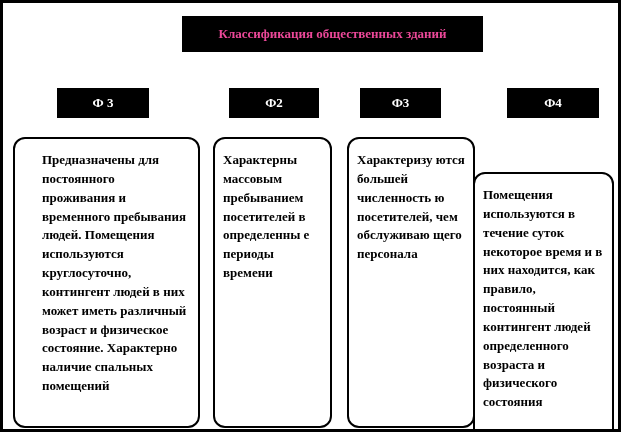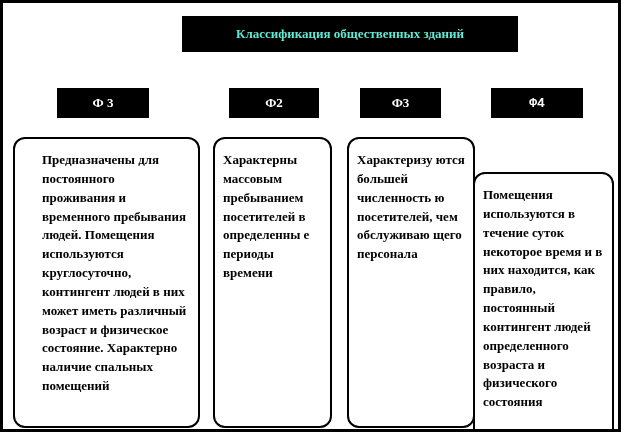--- a/index.html
+++ b/index.html
@@ -14,25 +14,25 @@
     box-sizing: border-box;
     background: #ffffff;
     border: 3px solid #000000;
     font-family: "Liberation Serif", "DejaVu Serif", serif;
     overflow: hidden;
   }
   .title-box {
     position: absolute;
     left: 179px;
     top: 13px;
-    width: 336px;
+    width: 301px;
     height: 36px;
     box-sizing: border-box;
     background: #000000;
-    color: #5eead4;
+    color: #ec4899;
     border: 1px solid #000000;
     display: flex;
     align-items: center;
     justify-content: center;
     font-weight: bold;
     font-size: 13px;
     text-align: center;
   }
   .cat-header {
     position: absolute;
@@ -59,21 +59,21 @@
     padding: 12px 8px 8px 8px;
     font-weight: bold;
     font-size: 13px;
     line-height: 1.45;
     color: #000000;
     overflow: hidden;
   }
   .h1 { left: 54px;  width: 92px; }
   .h2 { left: 226px; width: 90px; }
   .h3 { left: 357px; width: 81px; }
-  .h4 { left: 488px; width: 92px; font-family: Liberation Mono, monospace; }
+  .h4 { left: 504px; width: 92px; }
   .d1 { left: 10px;  width: 187px; padding-left: 27px; }
   .d2 { left: 210px; width: 119px; }
   .d3 { left: 344px; width: 128px; }
   .d4 { left: 470px; width: 141px; margin-top: 35px; }
 </style>
 </head>
 <body>
 
 <div class="canvas">
 

